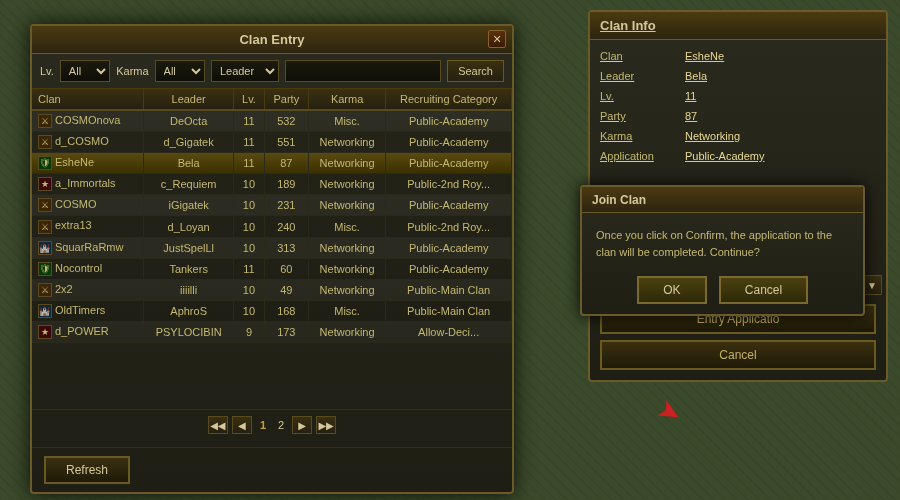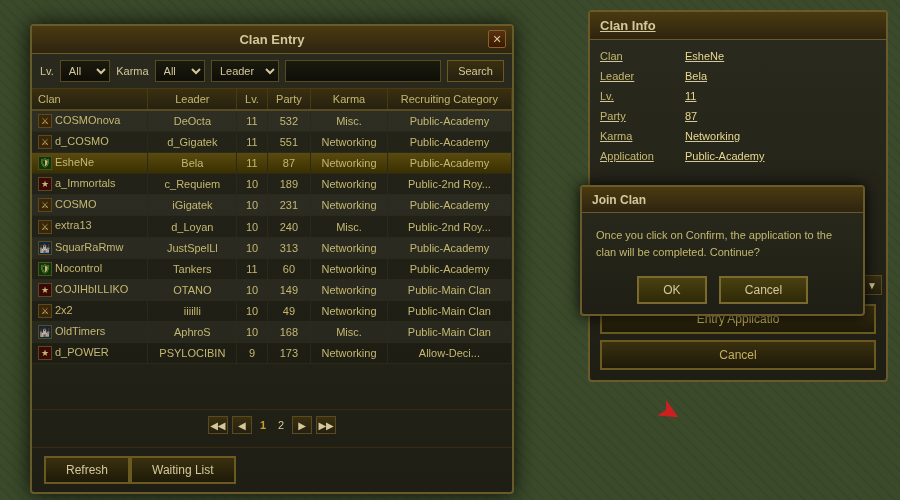--- a/index.html
+++ b/index.html
@@ -494,30 +494,20 @@
         <span style="background:#083a08;border:1px solid #5a4a20;display:inline-flex;align-items:center;justify-content:center;width:14px;height:14px;margin-right:3px;font-size:9px;vertical-align:middle;">🛡</span>Nocontrol
       </td>
       <td>Tankers</td>
       <td>11</td>
       <td>60</td>
       <td>Networking</td>
       <td>Public-Academy</td>
     </tr>
           <tr>
       <td class="left">
-        <span style="background:#3a0808;border:1px solid #5a4a20;display:inline-flex;align-items:center;justify-content:center;width:14px;height:14px;margin-right:3px;font-size:9px;vertical-align:middle;">★</span>COJIHbILLIKO
-      </td>
-      <td>OTANO</td>
-      <td>10</td>
-      <td>149</td>
-      <td>Networking</td>
-      <td>Public-Main Clan</td>
-    </tr>
-          <tr>
-      <td class="left">
         <span style="background:#3a2508;border:1px solid #5a4a20;display:inline-flex;align-items:center;justify-content:center;width:14px;height:14px;margin-right:3px;font-size:9px;vertical-align:middle;">⚔</span>2x2
       </td>
       <td>iiiilli</td>
       <td>10</td>
       <td>49</td>
       <td>Networking</td>
       <td>Public-Main Clan</td>
     </tr>
           <tr>
       <td class="left">
@@ -547,21 +537,20 @@
     <button class="page-btn">◀◀</button>
     <button class="page-btn">◀</button>
     <span class="page-num active">1</span>
     <span class="page-num">2</span>
     <button class="page-btn">▶</button>
     <button class="page-btn">▶▶</button>
   </div>
 
   <div class="bottom-bar">
     <button class="action-btn">Refresh</button>
-    <button class="action-btn">Waiting List</button>
   </div>
 </div>
 
 <div class="clan-info-panel">
   <div class="info-titlebar">
     <span class="info-title">Clan Info</span>
   </div>
   <div class="info-content">
     <div class="info-row">
       <span class="info-key">Clan</span>

